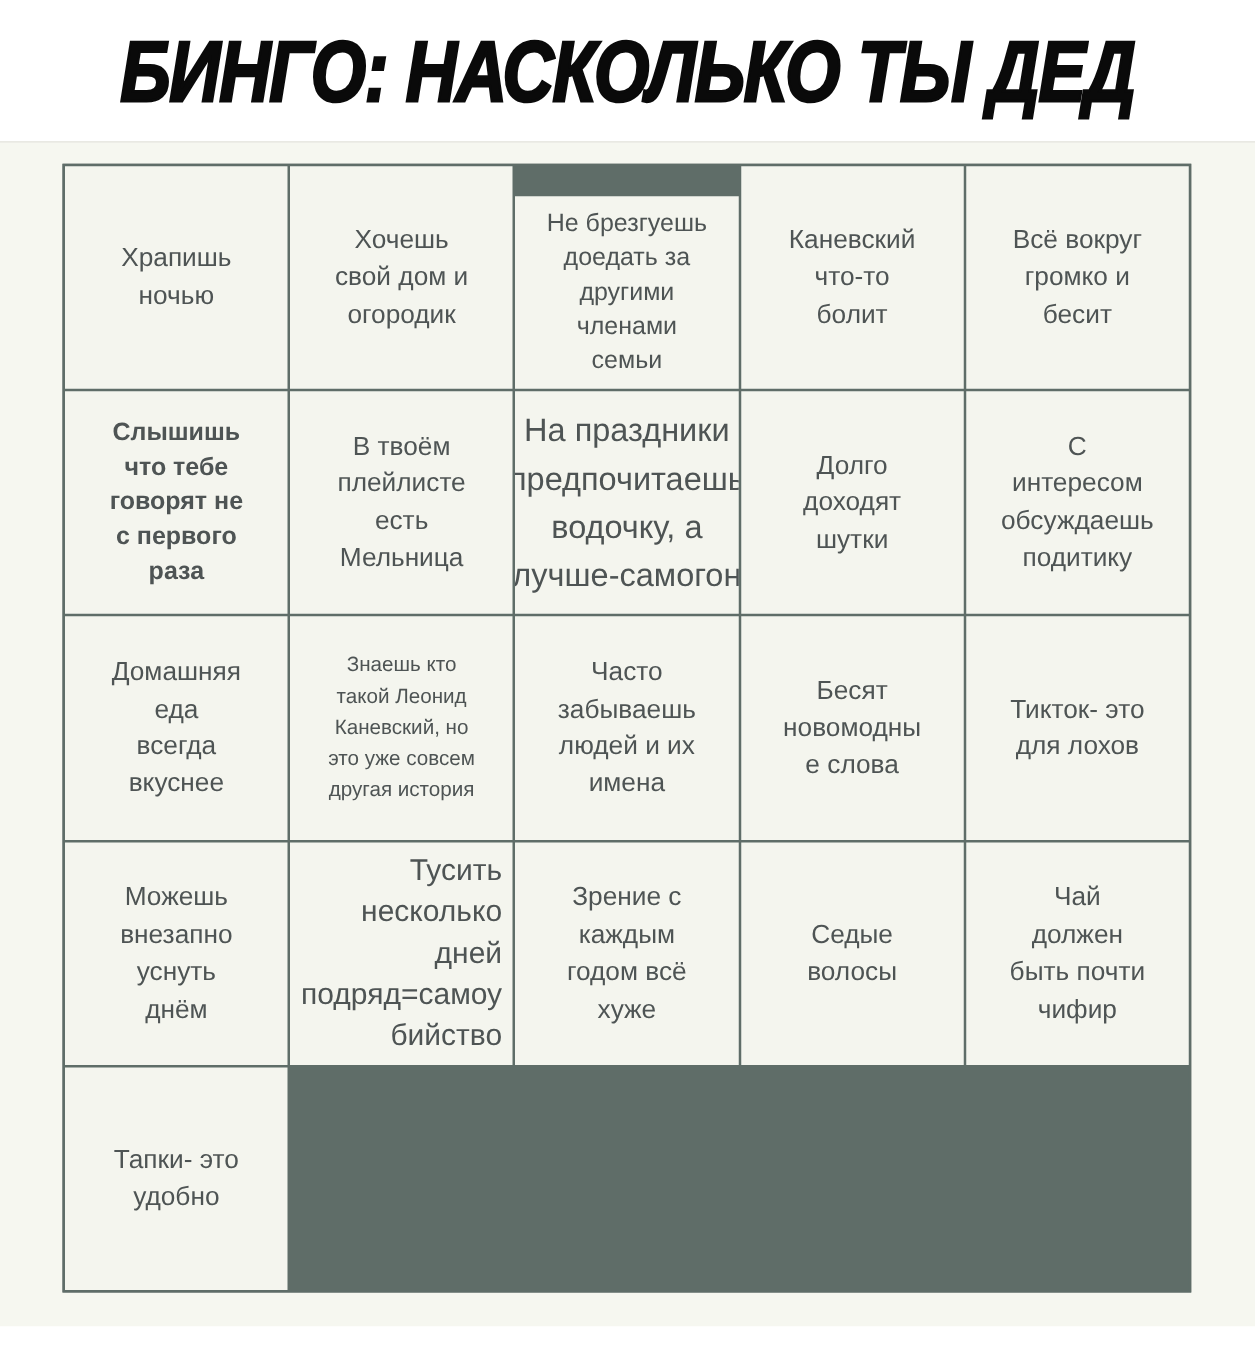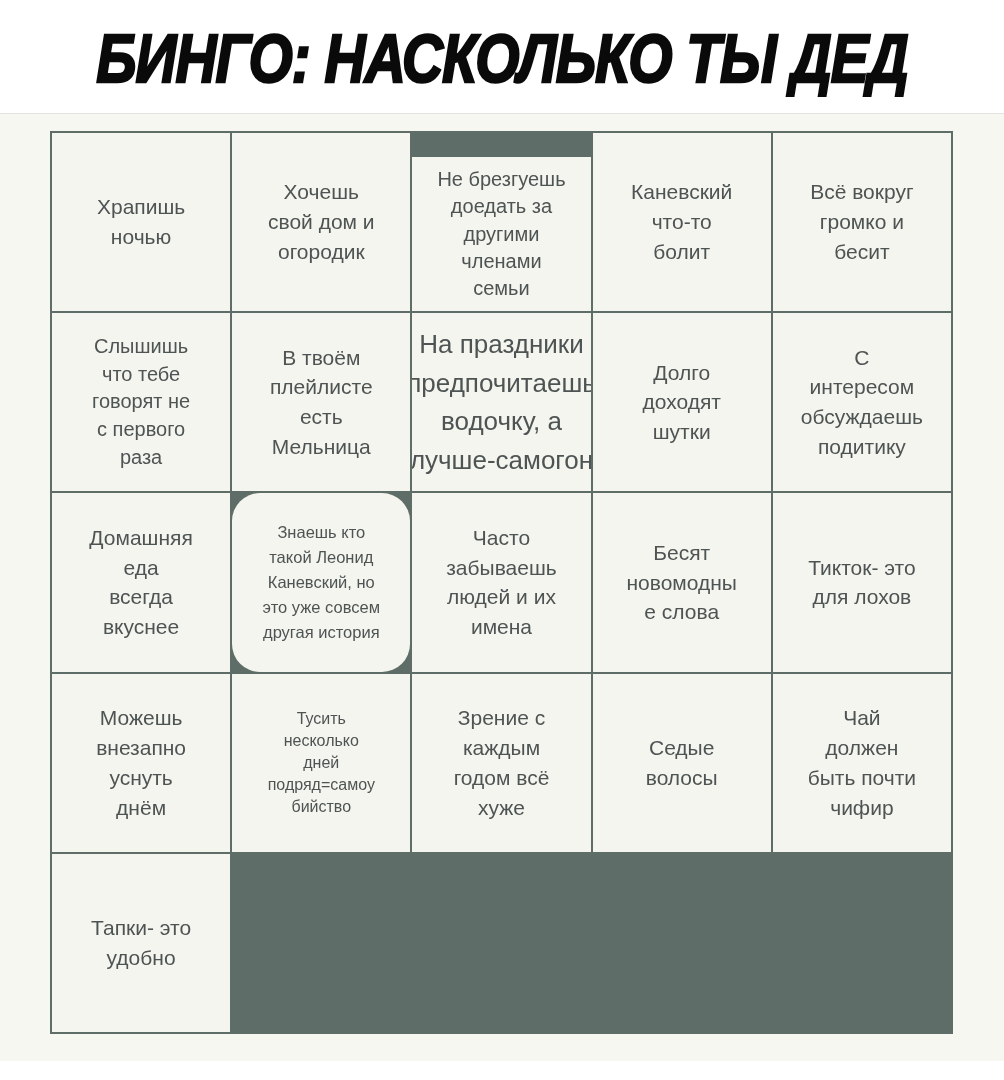--- a/index.html
+++ b/index.html
@@ -61,24 +61,24 @@
     text-align:center;
     white-space:pre-line;
     font-size:21px;
     line-height:1.42;
     padding:4px 6px;
     box-sizing:border-box;
     overflow:hidden;
   }
   
   .cell-4  {font-size:20px;  line-height:1.36;margin-top:24px;}
-  .cell-7  {font-size:20px;  line-height:1.38;}
+  .cell-7  {font-size:20px;  line-height:1.38;font-weight:bold;}
   .cell-10 {font-size:26px;line-height:1.48;}
-  .cell-14 {font-size:16.5px;line-height:1.52;border-radius:28px;}
-  .cell-20 {font-size:16px;  line-height:1.38;}
+  .cell-14 {font-size:16.5px;line-height:1.52;}
+  .cell-20 {font-size:24px;  line-height:1.38;text-align:right;}
 </style>
 </head>
 <body>
 
 <h1 class="title">БИНГО: НАСКОЛЬКО ТЫ ДЕД</h1>
 
 <div class="sheet">
   <div class="grid" id="bingo-grid">
       <div class="cell cell-1">Храпишь
 ночью</div>

